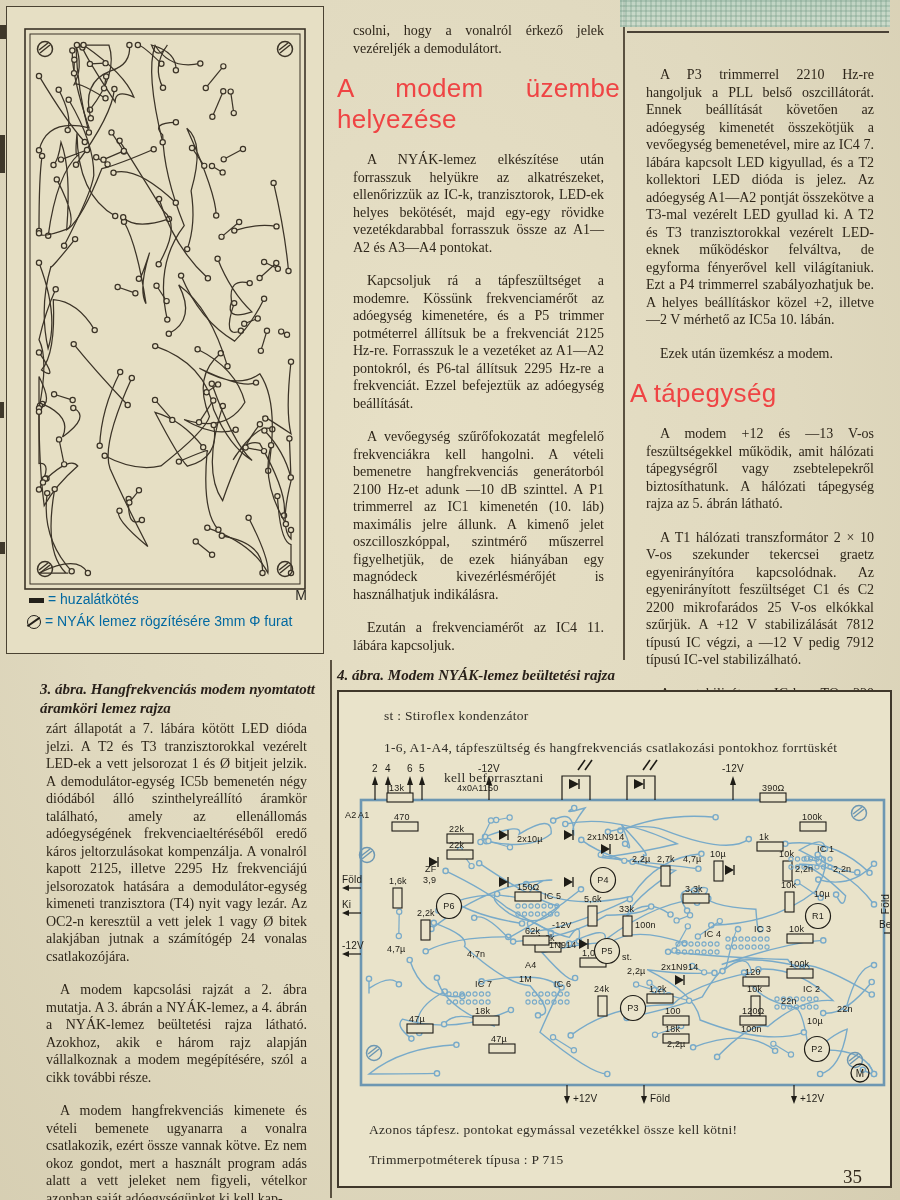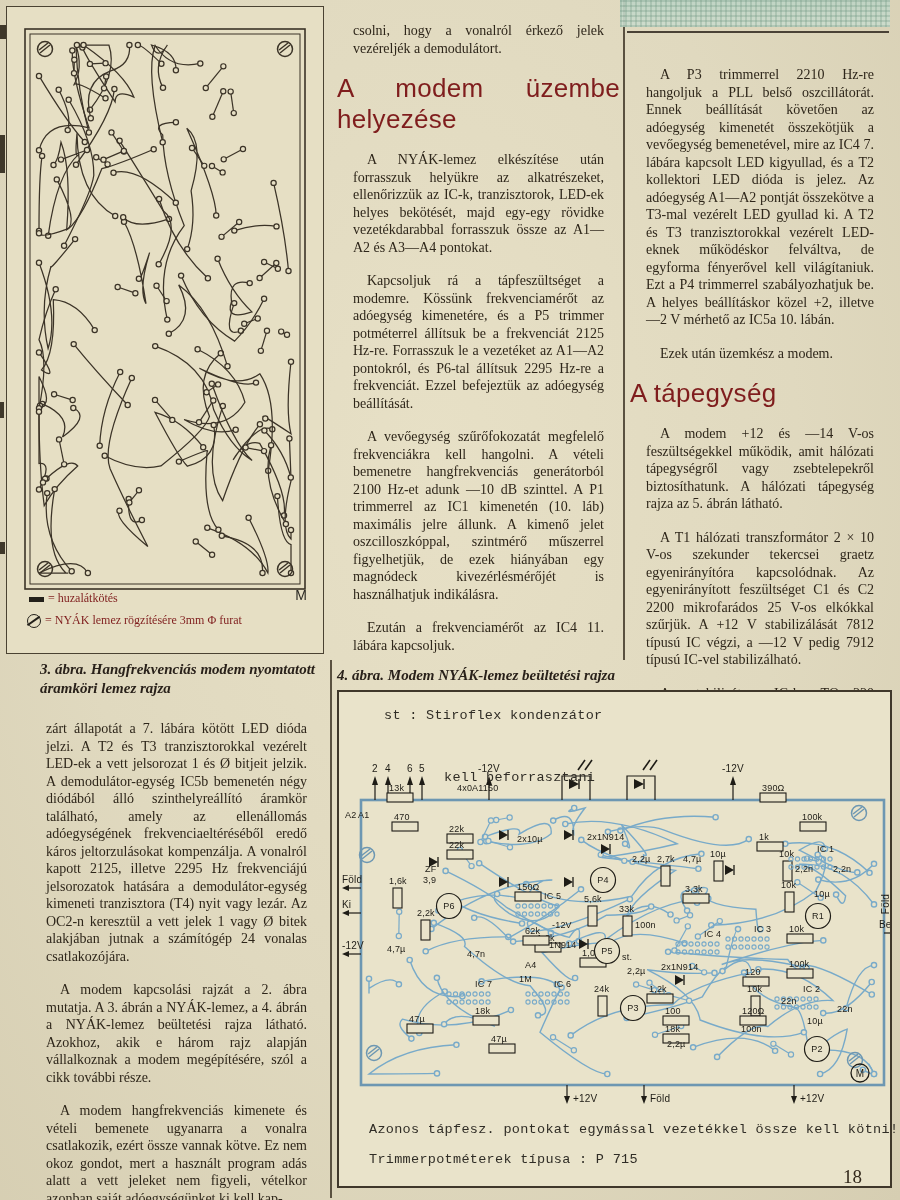--- a/index.html
+++ b/index.html
@@ -7,47 +7,47 @@
     width:900px;height:1200px;position:relative;overflow:hidden;
     background:radial-gradient(ellipse at 48% 38%, #e7e0c6 0%, #e0d9bf 55%, #d6ceb2 100%);
     font-family:"Liberation Serif", serif;color:#2e261a;
   }
   .abs{position:absolute}
   
   .body-text{font-size:14px;line-height:17.5px;text-align:justify}
   .body-text p{margin:16px}
   .body-text p.ind{text-indent:14px}
   .colhead{font-family:"Liberation Sans", sans-serif;font-weight:400;font-size:26px;
-           line-height:31px;color:#7f1d1d;letter-spacing:.3px;margin:14px 0 16px 0}
+           line-height:31px;color:#ef4444;letter-spacing:.3px;margin:14px 0 16px 0}
   .caption{font-size:15px;font-weight:bold;font-style:italic;color:#29211a;line-height:19px}
   .lastjust{text-align-last:justify}
   
   .vrule{background:#5a5140;width:1.5px}
   .hrule{background:#4a4236;height:2px}
   #topstrip{
     left:620px;top:0;width:270px;height:27px;opacity:.9;
     background:
       repeating-linear-gradient(90deg, rgba(96,142,121,.28) 0 2px, rgba(0,0,0,0) 2px 5px),
       repeating-linear-gradient(0deg, rgba(96,142,121,.28) 0 2px, rgba(0,0,0,0) 2px 5px),
       linear-gradient(#bdd4c5,#cdddce);
   }
   .smudge{background:#231c11;opacity:.85}
   
   #fig3box{left:6px;top:6px;width:316px;height:646px;border:1.5px solid #4a4232;background:#e6dfc4}
   #fig3box svg{position:absolute;left:0;top:0}
-  .legendline{position:absolute;font-family:Liberation Serif, serif;font-size:12px;color:#7f1d1d;white-space:nowrap}
+  .legendline{position:absolute;font-family:Liberation Sans, sans-serif;font-size:14px;color:#0369a1;white-space:nowrap}
   .sym-dash{display:inline-block;width:15px;height:4.5px;background:#23201a;margin-right:4px;vertical-align:middle}
   .sym-hole{display:inline-block;width:12px;height:12px;border:1.6px solid #23201a;border-radius:50%;
             margin-right:4px;vertical-align:middle;position:relative}
   .sym-hole::after{content:"";position:absolute;left:-2px;top:4.6px;width:15px;height:1.6px;background:#23201a;transform:rotate(-35deg)}
   #fig3mark{position:absolute;right:16px;top:580px;font-family:"Liberation Sans", sans-serif;font-size:14px;color:#2c2a24}
   
   #fig4box{left:337px;top:690px;width:551px;height:494px;border:2px solid #3f372a;background:#e9e3ca}
   #fig4box svg{position:absolute;left:0;top:0}
-  .fnote{position:absolute;font-family:Liberation Mono, monospace;font-size:13.5px;color:#302d26;white-space:nowrap;letter-spacing:.3px}
+  .fnote{position:absolute;font-family:Liberation Serif, serif;font-size:13.5px;color:#302d26;white-space:nowrap;letter-spacing:.3px}
   #pagenum{left:843px;top:1166px;font-size:19px;color:#33291c;font-family:"Liberation Serif", serif}
 </style>
 </head>
 <body>
 
 <div class="abs smudge" style="left:0;top:25px;width:6px;height:14px"></div>
 <div class="abs smudge" style="left:0;top:135px;width:5px;height:38px"></div>
 <div class="abs smudge" style="left:0;top:402px;width:4px;height:16px"></div>
 <div class="abs smudge" style="left:0;top:542px;width:5px;height:12px"></div>
 
@@ -340,21 +340,21 @@
     </svg>
   <div class="legendline" style="left:22px;top:584px">
     <span class="sym-dash"></span><span>= huzalátkötés</span>
   </div>
   <div class="legendline" style="left:20px;top:606px">
     <span class="sym-hole"></span><span>= NYÁK lemez rögzítésére 3mm Φ furat</span>
   </div>
   <div id="fig3mark">M</div>
 </div>
 
-<div class="abs caption" style="left:40px;top:660px;width:282px">3. ábra. Hangfrekvenciás modem nyomtatott áramköri lemez rajza</div>
+<div class="abs caption" style="left:40px;top:680px;width:282px">3. ábra. Hangfrekvenciás modem nyomtatott áramköri lemez rajza</div>
 
 <div class="abs body-text" style="left:30px;top:704px;width:293px">
   <p>zárt állapotát a 7. lábára kötött LED dióda jelzi. A T2 és T3 tranzisztorokkal vezérelt LED-ek a vett jelsorozat 1 és Ø bitjeit jelzik. A demodulátor-egység IC5b bemenetén négy diódából álló szinthelyreállító áramkör található, amely az ellenállomás adóegységének frekvenciaeltéréséből eredő káros jeltorzulásokat kompenzálja. A vonalról kapott 2125, illetve 2295 Hz frekvenciájú jelsorozatok hatására a demodulátor-egység kimeneti tranzisztora (T4) nyit vagy lezár. Az OC2-n keresztül a vett jelek 1 vagy Ø bitek alakjában jutnak a számítógép 24 vonalas csatlakozójára.</p>
   <p class="ind">A modem kapcsolási rajzát a 2. ábra mutatja. A 3. ábrán a NYÁK-lemez, a 4. ábrán a NYÁK-lemez beültetési rajza látható. Azokhoz, akik e három rajz alapján vállalkoznak a modem megépítésére, szól a cikk további része.</p>
   <p class="ind">A modem hangfrekvenciás kimenete és vételi bemenete ugyanarra a vonalra csatlakozik, ezért össze vannak kötve. Ez nem okoz gondot, mert a használt program adás alatt a vett jeleket nem figyeli, vételkor azonban saját adóegységünket ki kell kap-</p>
 </div>
 
 <div class="abs body-text" style="left:337px;top:6px;width:283px">
   <p>csolni, hogy a vonalról érkező jelek vezéreljék a demodulátort.</p>
   <h2 class="colhead">A modem üzembe helyezése</h2>
@@ -366,21 +366,21 @@
 
 <div class="abs vrule" style="left:623px;top:0;height:660px"></div>
 <div class="abs vrule" style="left:330px;top:660px;height:538px"></div>
 <div id="topstrip" class="abs"></div>
 <div class="abs hrule" style="left:627px;top:31px;width:262px"></div>
 
 <div class="abs body-text" style="left:630px;top:50px;width:260px">
   <p class="ind">A P3 trimmerrel 2210 Hz-re hangoljuk a PLL belső oszcillátorát. Ennek beállítását követően az adóegység kimenetét összekötjük a vevőegység bemenetével, mire az IC4 7. lábára kapcsolt LED kigyullad, és a T2 kollektori LED dióda is jelez. Az adóegység A1—A2 pontját összekötve a T3-mal vezérelt LED gyullad ki. A T2 és T3 tranzisztorokkal vezérelt LED-eknek működéskor felváltva, de egyforma fényerővel kell világítaniuk. Ezt a P4 trimmerrel szabályozhatjuk be. A helyes beállításkor közel +2, illetve —2 V mérhető az IC5a 10. lábán.</p>
   <p class="ind">Ezek után üzemkész a modem.</p>
   <h2 class="colhead">A tápegység</h2>
-  <p class="ind">A modem +12 és —14 V-os feszültségekkel működik, amit hálózati tápegységről vagy zsebtelepekről biztosíthatunk. A hálózati tápegység rajza az 5. ábrán látható.</p>
+  <p class="ind">A modem +12 és —13 V-os feszültségekkel működik, amit hálózati tápegységről vagy zsebtelepekről biztosíthatunk. A hálózati tápegység rajza az 5. ábrán látható.</p>
   <p class="ind">A T1 hálózati transzformátor 2 × 10 V-os szekunder tekercsei graetz egyenirányítóra kapcsolódnak. Az egyenirányított feszültséget C1 és C2 2200 mikrofarádos 25 V-os elkókkal szűrjük. A +12 V stabilizálását 7812 típusú IC végzi, a —12 V pedig 7912 típusú IC-vel stabilizálható.</p>
   <p class="ind lastjust">A stabilizátor IC-k TO—220 tokozásúak. A működéskor keletkező hőmennyiség elvezetésére mindkettőhöz egy egy</p>
 </div>
 
 <div class="abs caption" style="left:337px;top:666px;width:540px">4. ábra. Modem NYÁK-lemez beültetési rajza</div>
 
 <div id="fig4box" class="abs">
   <svg id="f4" width="551" height="494">
       <g stroke="#78aac9" fill="none" stroke-width="1.4">
         <path d="M376.6,125.2Q323.6,120.5 281.4,138.6"></path>
@@ -874,18 +874,19 @@
         <circle cx="470.5" cy="315" r="2.1" fill="none" stroke="#78aac9" stroke-width="1.1"></circle>
         <circle cx="477" cy="315" r="2.1" fill="none" stroke="#78aac9" stroke-width="1.1"></circle>
         <text x="442" y="312" font-size="9" fill="#1e1c16" font-family="&quot;Liberation Sans&quot;, sans-serif" letter-spacing=".2">22n</text>
         <text x="498" y="320" font-size="9" fill="#1e1c16" font-family="&quot;Liberation Sans&quot;, sans-serif" letter-spacing=".2">22n</text>
         <text x="468" y="332" font-size="9" fill="#1e1c16" font-family="&quot;Liberation Sans&quot;, sans-serif" letter-spacing=".2">10µ</text>
         <circle cx="478" cy="357" r="12.5" fill="#e9e3ca" stroke="#1e1c16" stroke-width="1.2"></circle>
         <text x="478" y="360" font-size="9" fill="#1e1c16" font-family="&quot;Liberation Sans&quot;, sans-serif" letter-spacing=".2" text-anchor="middle">P2</text>
       </g>
     </svg>
   <div class="fnote" style="left:45px;top:16px">st : Stiroflex kondenzátor</div>
+  <div class="fnote" style="left:45px;top:48px">1-6, A1-A4, tápfeszültség és hangfrekvenciás csatlakozási pontokhoz forrtüskét</div>
   <div class="fnote" style="left:105px;top:78px">kell beforrasztani</div>
   <div class="fnote" style="left:30px;top:430px">Azonos tápfesz. pontokat egymással vezetékkel össze kell kötni!</div>
   <div class="fnote" style="left:30px;top:460px">Trimmerpotméterek típusa : P 715</div>
 </div>
 
-<div id="pagenum" class="abs">18</div>
+<div id="pagenum" class="abs">35</div>
 
 </body></html>

